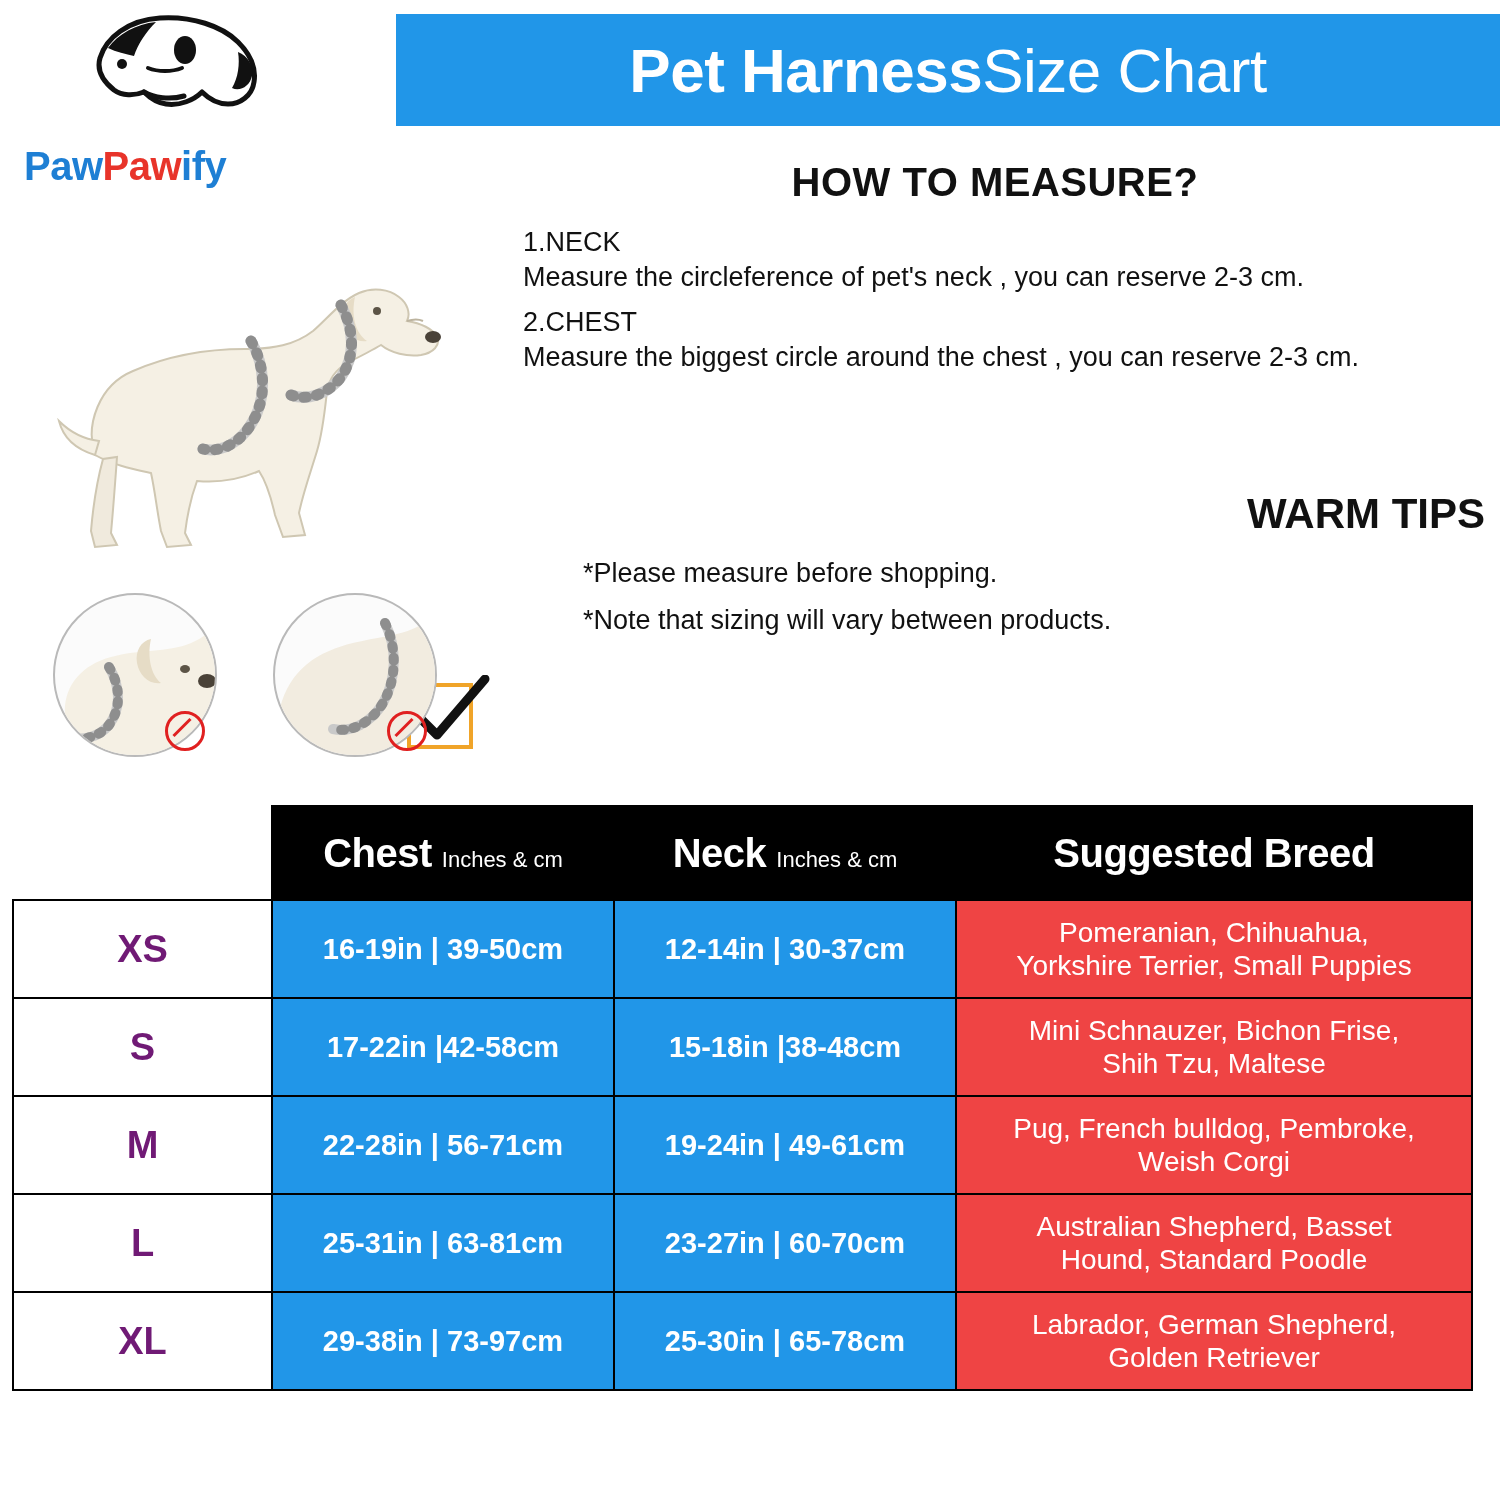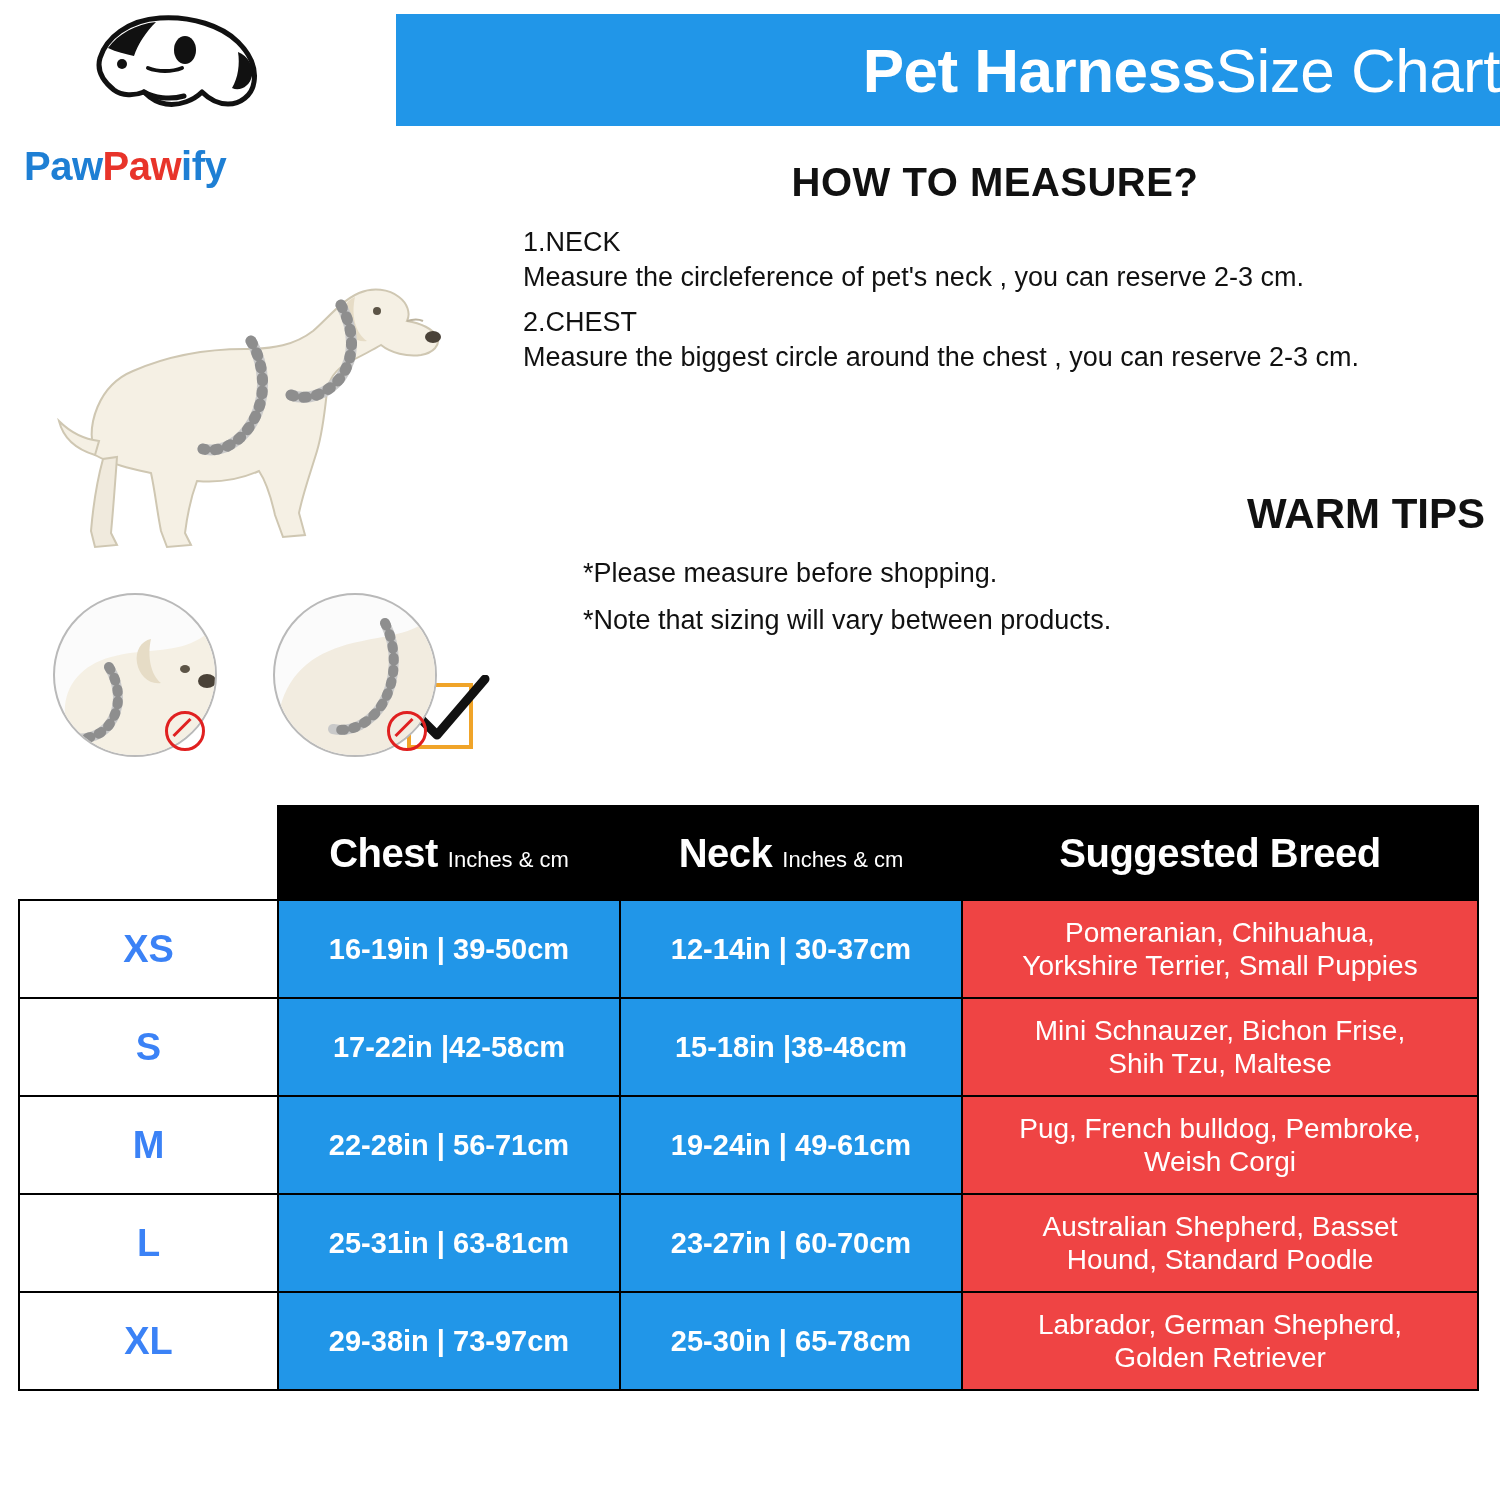--- a/index.html
+++ b/index.html
@@ -33,21 +33,21 @@
     background: #2196e8;
   }
   .header-title {
     position: absolute;
     left: 396px;
     top: 14px;
     width: 1104px;
     height: 112px;
     display: flex;
     align-items: center;
-    justify-content: flex-end;
+    justify-content: center;
     color: #ffffff;
     white-space: nowrap;
   }
   .header-title .t-bold {
     font-weight: bold;
     font-size: 62px;
     letter-spacing: -0.5px;
   }
   .header-title .t-light {
     font-weight: 300;
@@ -176,21 +176,21 @@
   }
   .tip-line {
     font-size: 27px;
     margin: 0 0 16px 78px;
     color: #111;
   }
 
   
   .size-table {
     position: absolute;
-    left: 18px;
+    left: 12px;
     top: 805px;
     width: 1452px;
     border-collapse: collapse;
     table-layout: fixed;
   }
   .size-table th, .size-table td {
     border: 2px solid #000000;
     padding: 0;
   }
   .size-table th.hdr-blank {
@@ -214,21 +214,21 @@
     font-size: 22px;
     font-weight: 400;
     margin-left: 10px;
   }
   .col-chest { width: 340px; }
   .col-neck  { width: 340px; }
   .col-breed { width: 514px; }
 
   .size-table td.size-cell {
     background: #ffffff;
-    color: #3b82f6;
+    color: #701a75;
     font-size: 38px;
     font-weight: bold;
     text-align: center;
     height: 96px;
   }
   .size-table td.val-cell {
     background: #2196e8;
     color: #ffffff;
     font-size: 29px;
     font-weight: bold;

